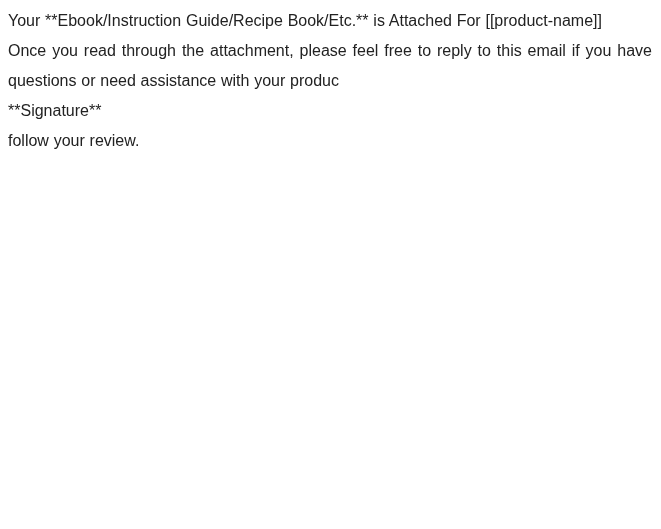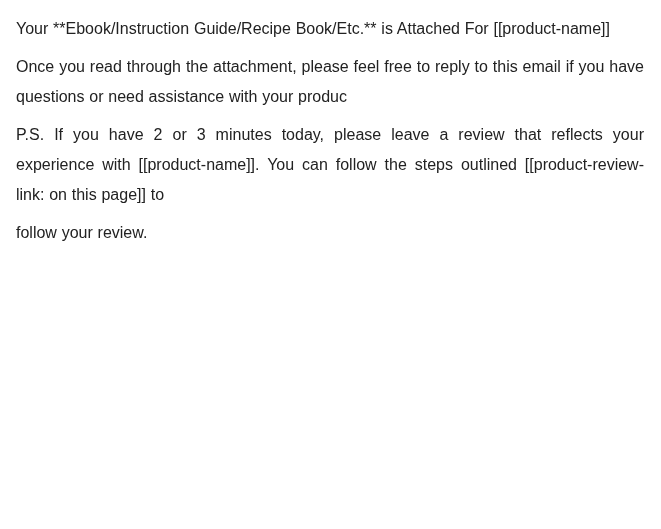--- a/index.html
+++ b/index.html
@@ -13,26 +13,26 @@
       box-sizing: border-box;
       padding: 6px 9px 0 8px;
       font-family: "Liberation Sans", sans-serif;
       font-size: 16px;
       line-height: 30px;
       color: #222222;
       background: #ffffff;
       overflow: hidden;
     }
     .para {
-      margin: 8px;
+      margin: 0;
       text-align: justify;
       word-spacing: 0.02em;
     }
   </style>
 </head>
 <body>
 
 <div class="doc">
   <p class="para">Your **Ebook/Instruction Guide/Recipe Book/Etc.** is Attached For [[product-name]]</p>
   <p class="para">Once you read through the attachment, please feel free to reply to this email if you have questions or need assistance with your produc</p>
-  <p class="para">P.S. If you have 2 or 3 minutes today, please leave a review that reflects your experience with [[product-name]]. You can follow the steps outlined [[product-review-link: on this page]] to</p>
+  <p class="para">**Signature**</p>
   <p class="para">follow your review.</p>
 </div>
 
 </body></html>

